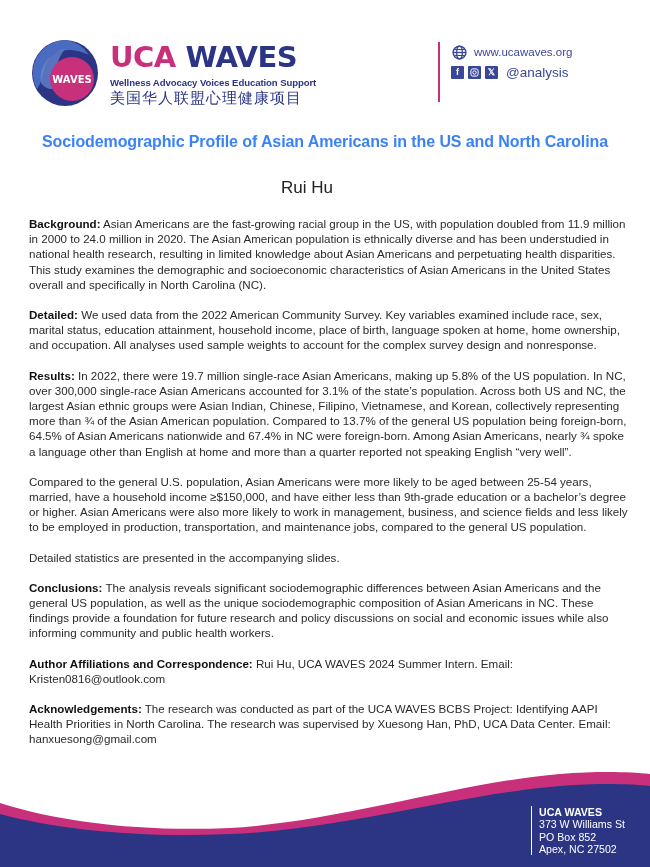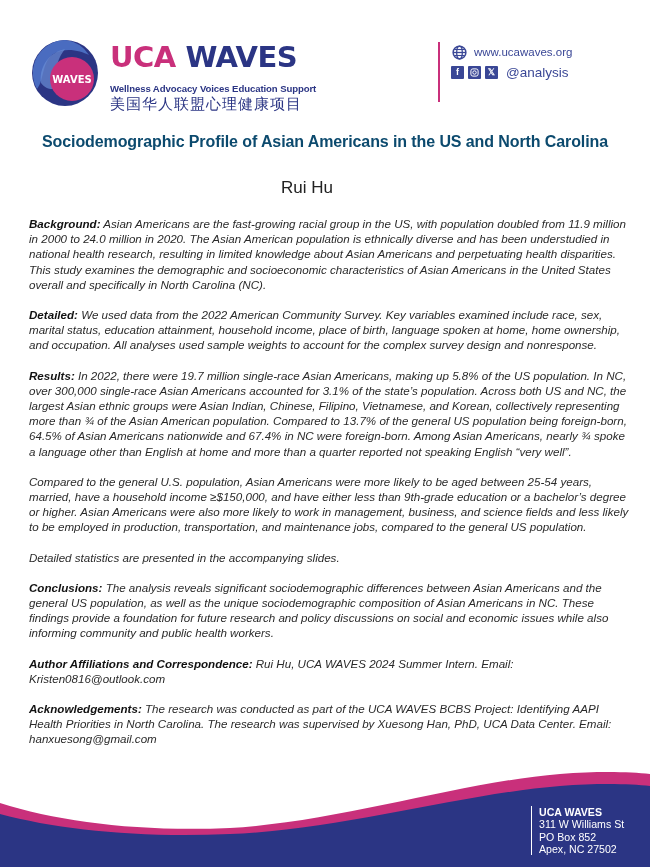--- a/index.html
+++ b/index.html
@@ -6,37 +6,37 @@
   html, body { width: 650px; height: 867px; background: #ffffff; overflow: hidden; }
   body { position: relative; font-family: "Liberation Sans", sans-serif; color: #222222; }
 
   
   .header { position: absolute; left: 0; top: 0; width: 650px; height: 115px; }
   .logo-mark { position: absolute; left: 31px; top: 39px; width: 68px; height: 68px; }
   .logo-text { position: absolute; left: 110px; top: 42px; }
   .brand { font-family: "DejaVu Sans", sans-serif; font-weight: bold; font-size: 29px; letter-spacing: -0.5px; line-height: 30px; white-space: nowrap; }
   .brand .uca { color: #c9307b; }
   .brand .waves { color: #2b3584; }
-  .tagline { font-family: "Liberation Sans", sans-serif; font-weight: bold; font-size: 9.6px; color: #2b3584; margin-top: 11px; white-space: nowrap; letter-spacing: -0.1px; }
+  .tagline { font-family: "Liberation Sans", sans-serif; font-weight: bold; font-size: 9.6px; color: #2b3584; margin-top: 5px; white-space: nowrap; letter-spacing: -0.1px; }
   .cn { font-family: "DejaVu Sans", sans-serif; font-size: 15px; color: #2b3584; margin-top: 1px; letter-spacing: 1px; white-space: nowrap; }
 
   .contact { position: absolute; left: 438px; top: 42px; border-left: 2px solid #c9307b; padding-left: 11px; height: 60px; }
   .contact-row { display: flex; align-items: center; height: 20px; font-size: 11.5px; color: #3a4796; text-align: right; }
   .contact-row .ico { width: 16px; height: 16px; margin-right: 7px; display: inline-flex; align-items: center; justify-content: center; }
   .social { display: inline-flex; gap: 4px; margin-right: 8px; }
   .sq { width: 13px; height: 13px; background: #3a4796; color: #fff; font-size: 9px; font-weight: bold; display: inline-flex; align-items: center; justify-content: center; border-radius: 1px; }
   .handle { font-size: 13.5px; }
 
   
-  .title { position: absolute; top: 133px; left: 0; width: 650px; text-align: center; font-weight: bold; font-size: 16px; color: #0c4a6e; letter-spacing: -0.1px; }
+  .title { position: absolute; top: 133px; left: 0; width: 650px; text-align: center; font-weight: bold; font-size: 16px; color: #3b82f6; letter-spacing: -0.1px; }
   .author { position: absolute; top: 178px; left: 0; width: 614px; text-align: center; font-size: 17px; color: #222; }
 
   
   .content { position: absolute; left: 29px; top: 216px; width: 600px; font-size: 11.6px; line-height: 15.2px; color: #2a2a2a; }
-  .para { margin-bottom: 15px; font-style: italic; }
+  .para { margin-bottom: 15px; }
   .para b { color: #111; }
 
   
   .footer { position: absolute; left: 0; top: 760px; width: 650px; height: 107px; }
   .address { position: absolute; left: 531px; top: 806px; border-left: 1.5px solid #ffffff; padding-left: 7px; color: #ffffff; font-size: 10.6px; line-height: 12.3px; }
   .address .org { font-weight: bold; }
 </style>
 </head>
 <body>
 
@@ -100,16 +100,16 @@
   <p class="para"><b>Author Affiliations and Correspondence:</b><span> Rui Hu, UCA WAVES 2024 Summer Intern. Email: Kristen0816@outlook.com</span></p>
   <p class="para"><b>Acknowledgements:</b><span> The research was conducted as part of the UCA WAVES BCBS Project: Identifying AAPI Health Priorities in North Carolina. The research was supervised by Xuesong Han, PhD, UCA Data Center. Email: hanxuesong@gmail.com</span></p>
 </div>
 
 <svg class="footer" viewBox="0 0 650 107" preserveAspectRatio="none">
   <path d="M0 43 C60 62 140 72 230 68 C340 62 460 22 560 14 C600 11 630 12 650 14 L650 107 L0 107 Z" fill="#c9307b"></path>
   <path d="M0 54 C60 70 140 78 230 74 C340 70 460 34 560 26 C600 23 630 24 650 26 L650 107 L0 107 Z" fill="#2b3584"></path>
 </svg>
 <div class="address">
   <div class="org">UCA WAVES</div>
-  <div>311 W Williams St</div>
+  <div>373 W Williams St</div>
   <div>PO Box 852</div>
   <div>Apex, NC 27502</div>
 </div>
 
 </body></html>

